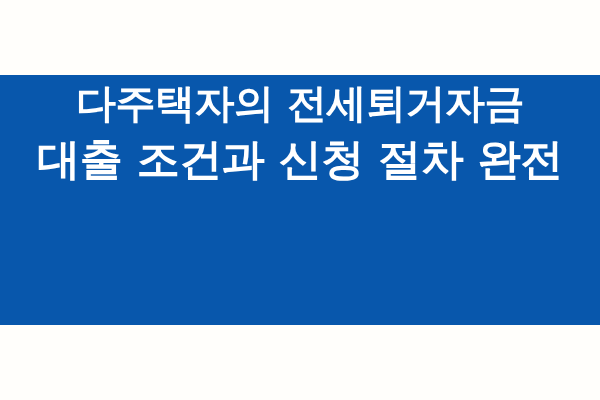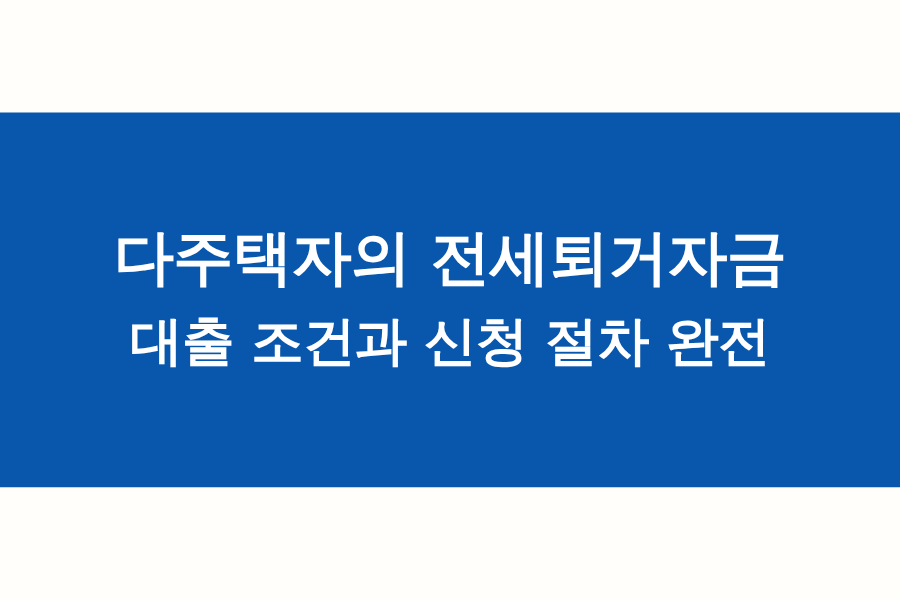--- a/index.html
+++ b/index.html
@@ -37,21 +37,20 @@
   .banner-band {
     position: absolute;
     left: 0;
     top: 75px;
     width: 600px;
     height: 250px;
     background: #0857ac;
     display: flex;
     flex-direction: column;
     align-items: center;
-    justify-content: center;
     box-sizing: border-box;
   }
 
   .banner-title {
     margin: 0;
     padding: 0 14px;
     width: 100%;
     box-sizing: border-box;
     text-align: center;
     color: #ffffff;
@@ -61,21 +60,21 @@
     line-height: 56px;
     letter-spacing: -0.5px;
     word-break: keep-all;
     -webkit-font-smoothing: antialiased;
   }
 
   .title-line {
     display: block;
     white-space: nowrap;
   }
-  .title-line.line-2 { font-size: 35px; }
+  .title-line.line-2 { font-size: 43px; }
 </style>
 </head>
 <body>
 
 <div id="canvas" style="background: rgb(255, 254, 251);">
 
   <div class="blank-area blank-top" style="background: rgb(255, 254, 251); height: 75px;"></div>
 
   <div class="banner-band" style="background: rgb(8, 87, 172); top: 75px; height: 250px;">
 

